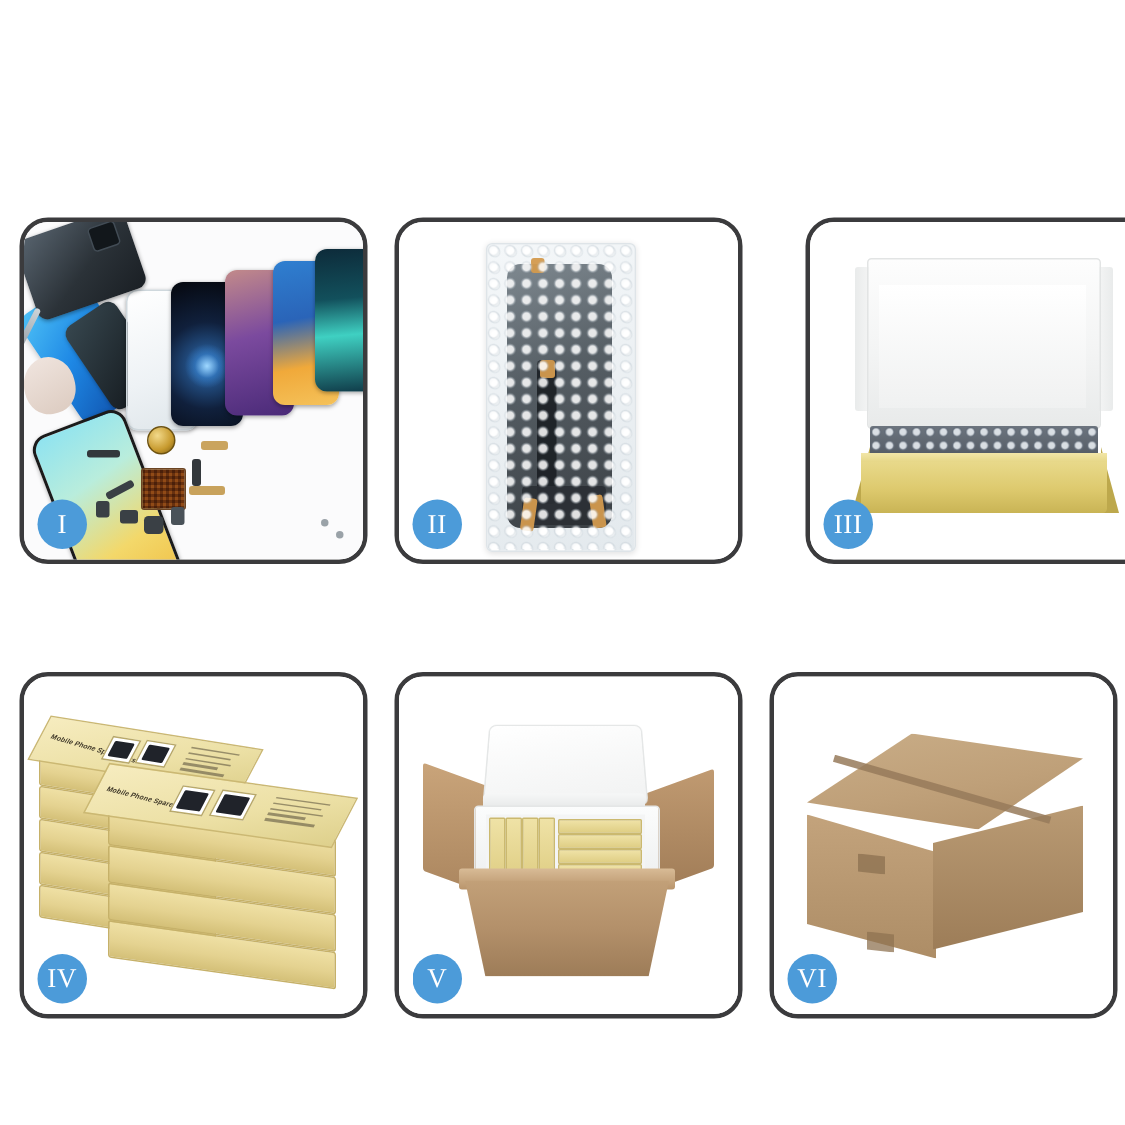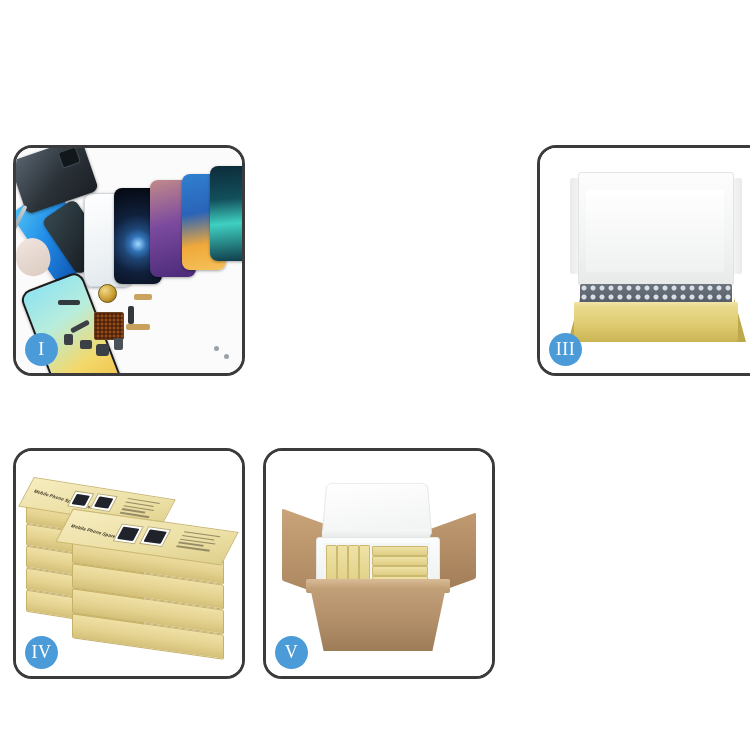--- a/index.html
+++ b/index.html
@@ -375,20 +375,34 @@
         <div class="flexc" style="left:30px;top:196px;width:9px;height:14px;background:#7fb8d6;border-radius:2px;"></div>
         <div class="back-hsg"></div>
         <div class="tweez"></div>
         <div class="hand"></div>
         <div class="flexc" style="left:198px;top:198px;width:5px;height:5px;border-radius:50%;background:#9aa2a8;"></div>
         <div class="flexc" style="left:208px;top:206px;width:5px;height:5px;border-radius:50%;background:#9aa2a8;"></div>
       </div>
       <div class="badge">I</div>
     </div>
 
+    <div class="panel p2">
+      <div class="scene">
+        <div class="bwrap"></div>
+        <div class="lcd"></div>
+        <div class="lcd-flex"></div>
+        <div class="lcd-conn"></div>
+        <div class="tape t1"></div>
+        <div class="tape t2"></div>
+        <div class="tape t3"></div>
+        <div class="tape t4"></div>
+        <div class="bw-overlay"></div>
+      </div>
+      <div class="badge">II</div>
+    </div>
 
     <div class="panel p3">
       <div class="scene">
         <div class="b3-lidflapL"></div>
         <div class="b3-lidflapR"></div>
         <div class="b3-lid"></div>
         <div class="b3-inner"></div>
         <div class="b3-bubble"></div>
         <div class="b3-lsidetri"></div>
         <div class="b3-rsidetri"></div>
@@ -467,15 +481,26 @@
           <div class="ybox" style="position:absolute;left:48px;top:13px;width:54px;height:8px;"></div>
           <div class="ybox" style="position:absolute;left:48px;top:23px;width:54px;height:8px;"></div>
           <div class="ybox" style="position:absolute;left:48px;top:33px;width:54px;height:8px;"></div>
         </div>
         <div class="c5-rim"></div>
         <div class="c5-body"></div>
       </div>
       <div class="badge">V</div>
     </div>
 
+    <div class="panel p6">
+      <div class="scene">
+        <div class="c6-top"></div>
+        <div class="c6-left"></div>
+        <div class="c6-right"></div>
+        <div class="c6-seam"></div>
+        <div class="c6-tab1"></div>
+        <div class="c6-tab2"></div>
+      </div>
+      <div class="badge">VI</div>
+    </div>
 
   </div>
 </div>
 
 </body></html>

